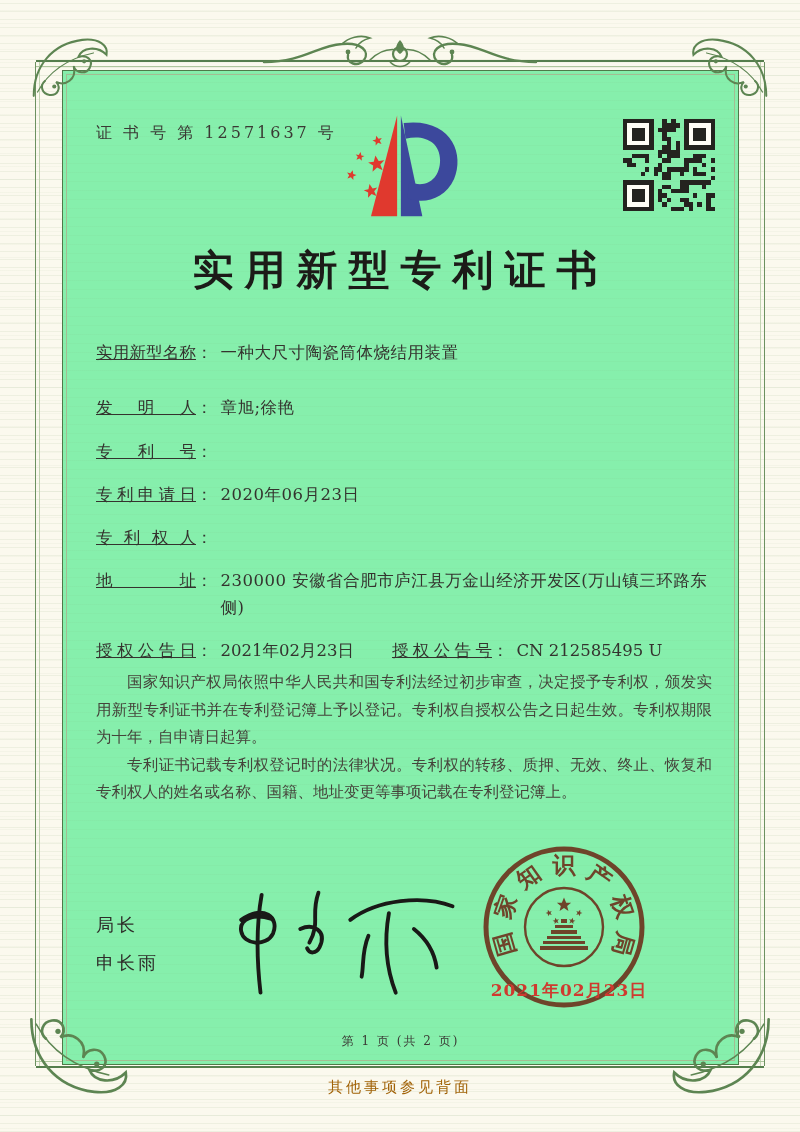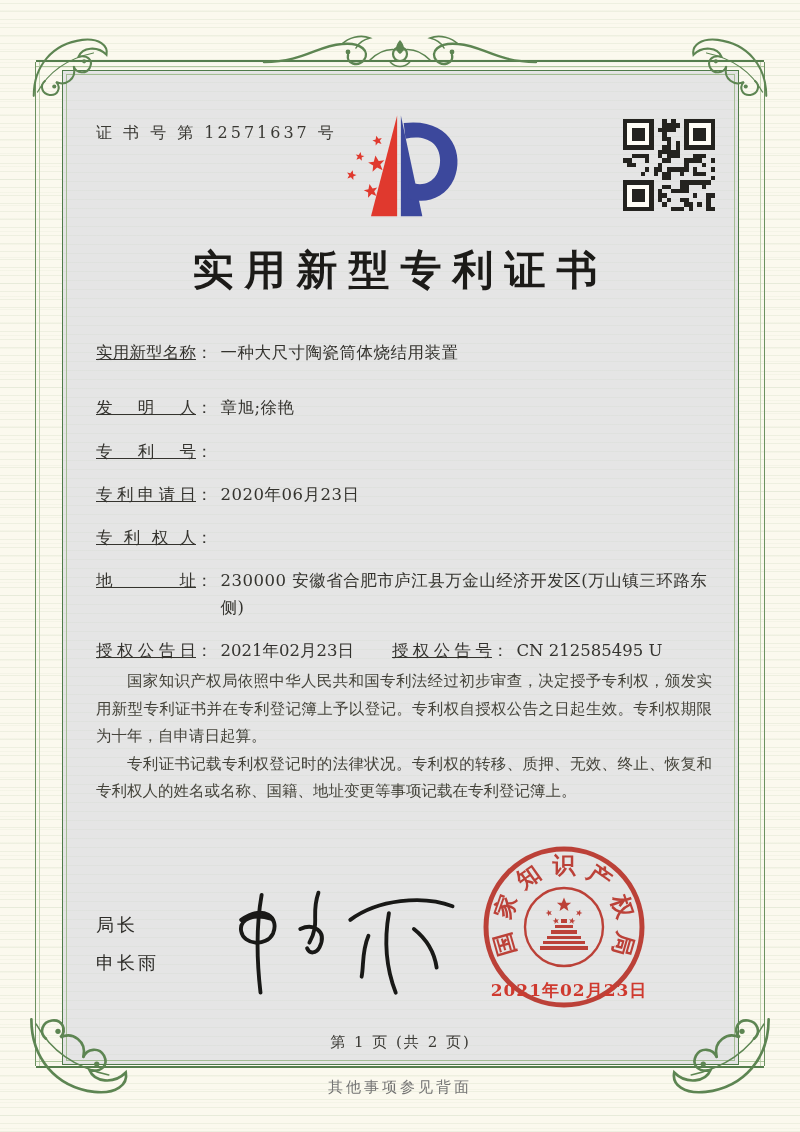--- a/index.html
+++ b/index.html
@@ -28,21 +28,21 @@
   .ornament{position:absolute;z-index:3;color:#5d8552;pointer-events:none;}
   .crest-top{left:260px;top:22px;width:280px;height:52px;}
   .fl-tl{left:30px;top:30px;width:84px;height:72px;}
   .fl-tr{right:30px;top:30px;width:84px;height:72px;transform:scaleX(-1);}
   .fl-bl{left:26px;bottom:28px;width:110px;height:92px;transform:scaleY(-1);}
   .fl-br{right:26px;bottom:28px;width:110px;height:92px;transform:scale(-1,-1);}
 
   
   .inner{
     position:absolute;left:62px;top:70px;width:675px;height:993px;z-index:2;
-    background:#e5e5e5;border:1px solid #4e7a49;
+    background:#86efac;border:1px solid #4e7a49;
   }
   .inner::after{content:'';position:absolute;inset:3px;border:1px solid #a3bd93;pointer-events:none;}
   .inner .itexture{position:absolute;inset:0;pointer-events:none;
     background-image:repeating-linear-gradient(0deg, rgba(120,156,100,0.05) 0 1px, transparent 1px 9px);}
 
   .cert-no{position:absolute;left:33px;top:52px;font-size:16px;letter-spacing:3px;color:#3a3934;}
 
   .logo{position:absolute;left:266px;top:34px;width:140px;height:120px;}
   .qr{position:absolute;left:560px;top:48px;width:92px;height:92px;}
   .qr svg{width:100%;height:100%;}
@@ -55,36 +55,36 @@
   .m1{margin-bottom:28px;} .m2{margin-bottom:17px;justify-content:space-between;} .m3{margin-bottom:16px;}
   .flabel{display:inline-block;width:100px;text-align:justify;text-align-last:justify;flex:0 0 100px;text-decoration:underline;}
   .fcolon{flex:0 0 auto;margin-right:8px;}
   .fvalue{flex:1 1 auto;letter-spacing:0.5px;}
   .dual{display:flex;}
   .dual .pair{display:flex;}
   .dual .pair.second{margin-left:38px;}
 
   .paras{position:absolute;left:33px;top:598px;width:616px;font-size:15.5px;line-height:27.5px;
     color:#45443b;text-align:justify;}
-  .paras p{margin:0;text-indent:2em;font-family:Liberation Mono, monospace;}
+  .paras p{margin:0;text-indent:2em;}
 
   .signer{position:absolute;left:33px;top:842px;font-size:18px;letter-spacing:3px;color:#2e2d29;}
   .signer div{margin-bottom:14px;}
   .signature{position:absolute;left:150px;top:808px;width:270px;height:125px;color:#191917;}
 
   .seal{position:absolute;left:413px;top:768px;width:176px;height:176px;
     mix-blend-mode:multiply;opacity:0.93;}
   .seal-date{position:absolute;left:418px;top:908px;width:176px;text-align:center;
     font-size:17px;letter-spacing:1px;color:#cf3a2f;font-weight:600;}
 
   .page-info{position:absolute;left:0;top:962px;width:100%;text-align:center;
-    font-size:15px;letter-spacing:2px;color:#3a3934;}
+    font-size:12px;letter-spacing:2px;color:#3a3934;}
 
   .back-note{position:absolute;left:0;top:1078px;width:100%;text-align:center;z-index:2;
-    font-size:15px;letter-spacing:3px;color:#737373;}
+    font-size:15px;letter-spacing:3px;color:#a16207;}
 </style>
 </head>
 <body>
 
 <svg width="0" height="0" style="position:absolute" aria-hidden="true">
   <defs>
     <g id="fl" fill="none" stroke="currentColor" stroke-width="2.2" stroke-linecap="round">
       <path d="M4,70 C4,38 24,14 56,10 C74,8 84,16 82,26 C72,16 56,18 52,28 C62,26 68,32 64,40 C60,47 50,46 47,39"></path>
       <path d="M47,39 C50,52 38,60 28,55 C34,62 29,70 21,69 C13,68 10,59 16,54"></path>
       <path d="M8,66 C20,44 40,30 68,24" stroke-width="1.2"></path>

